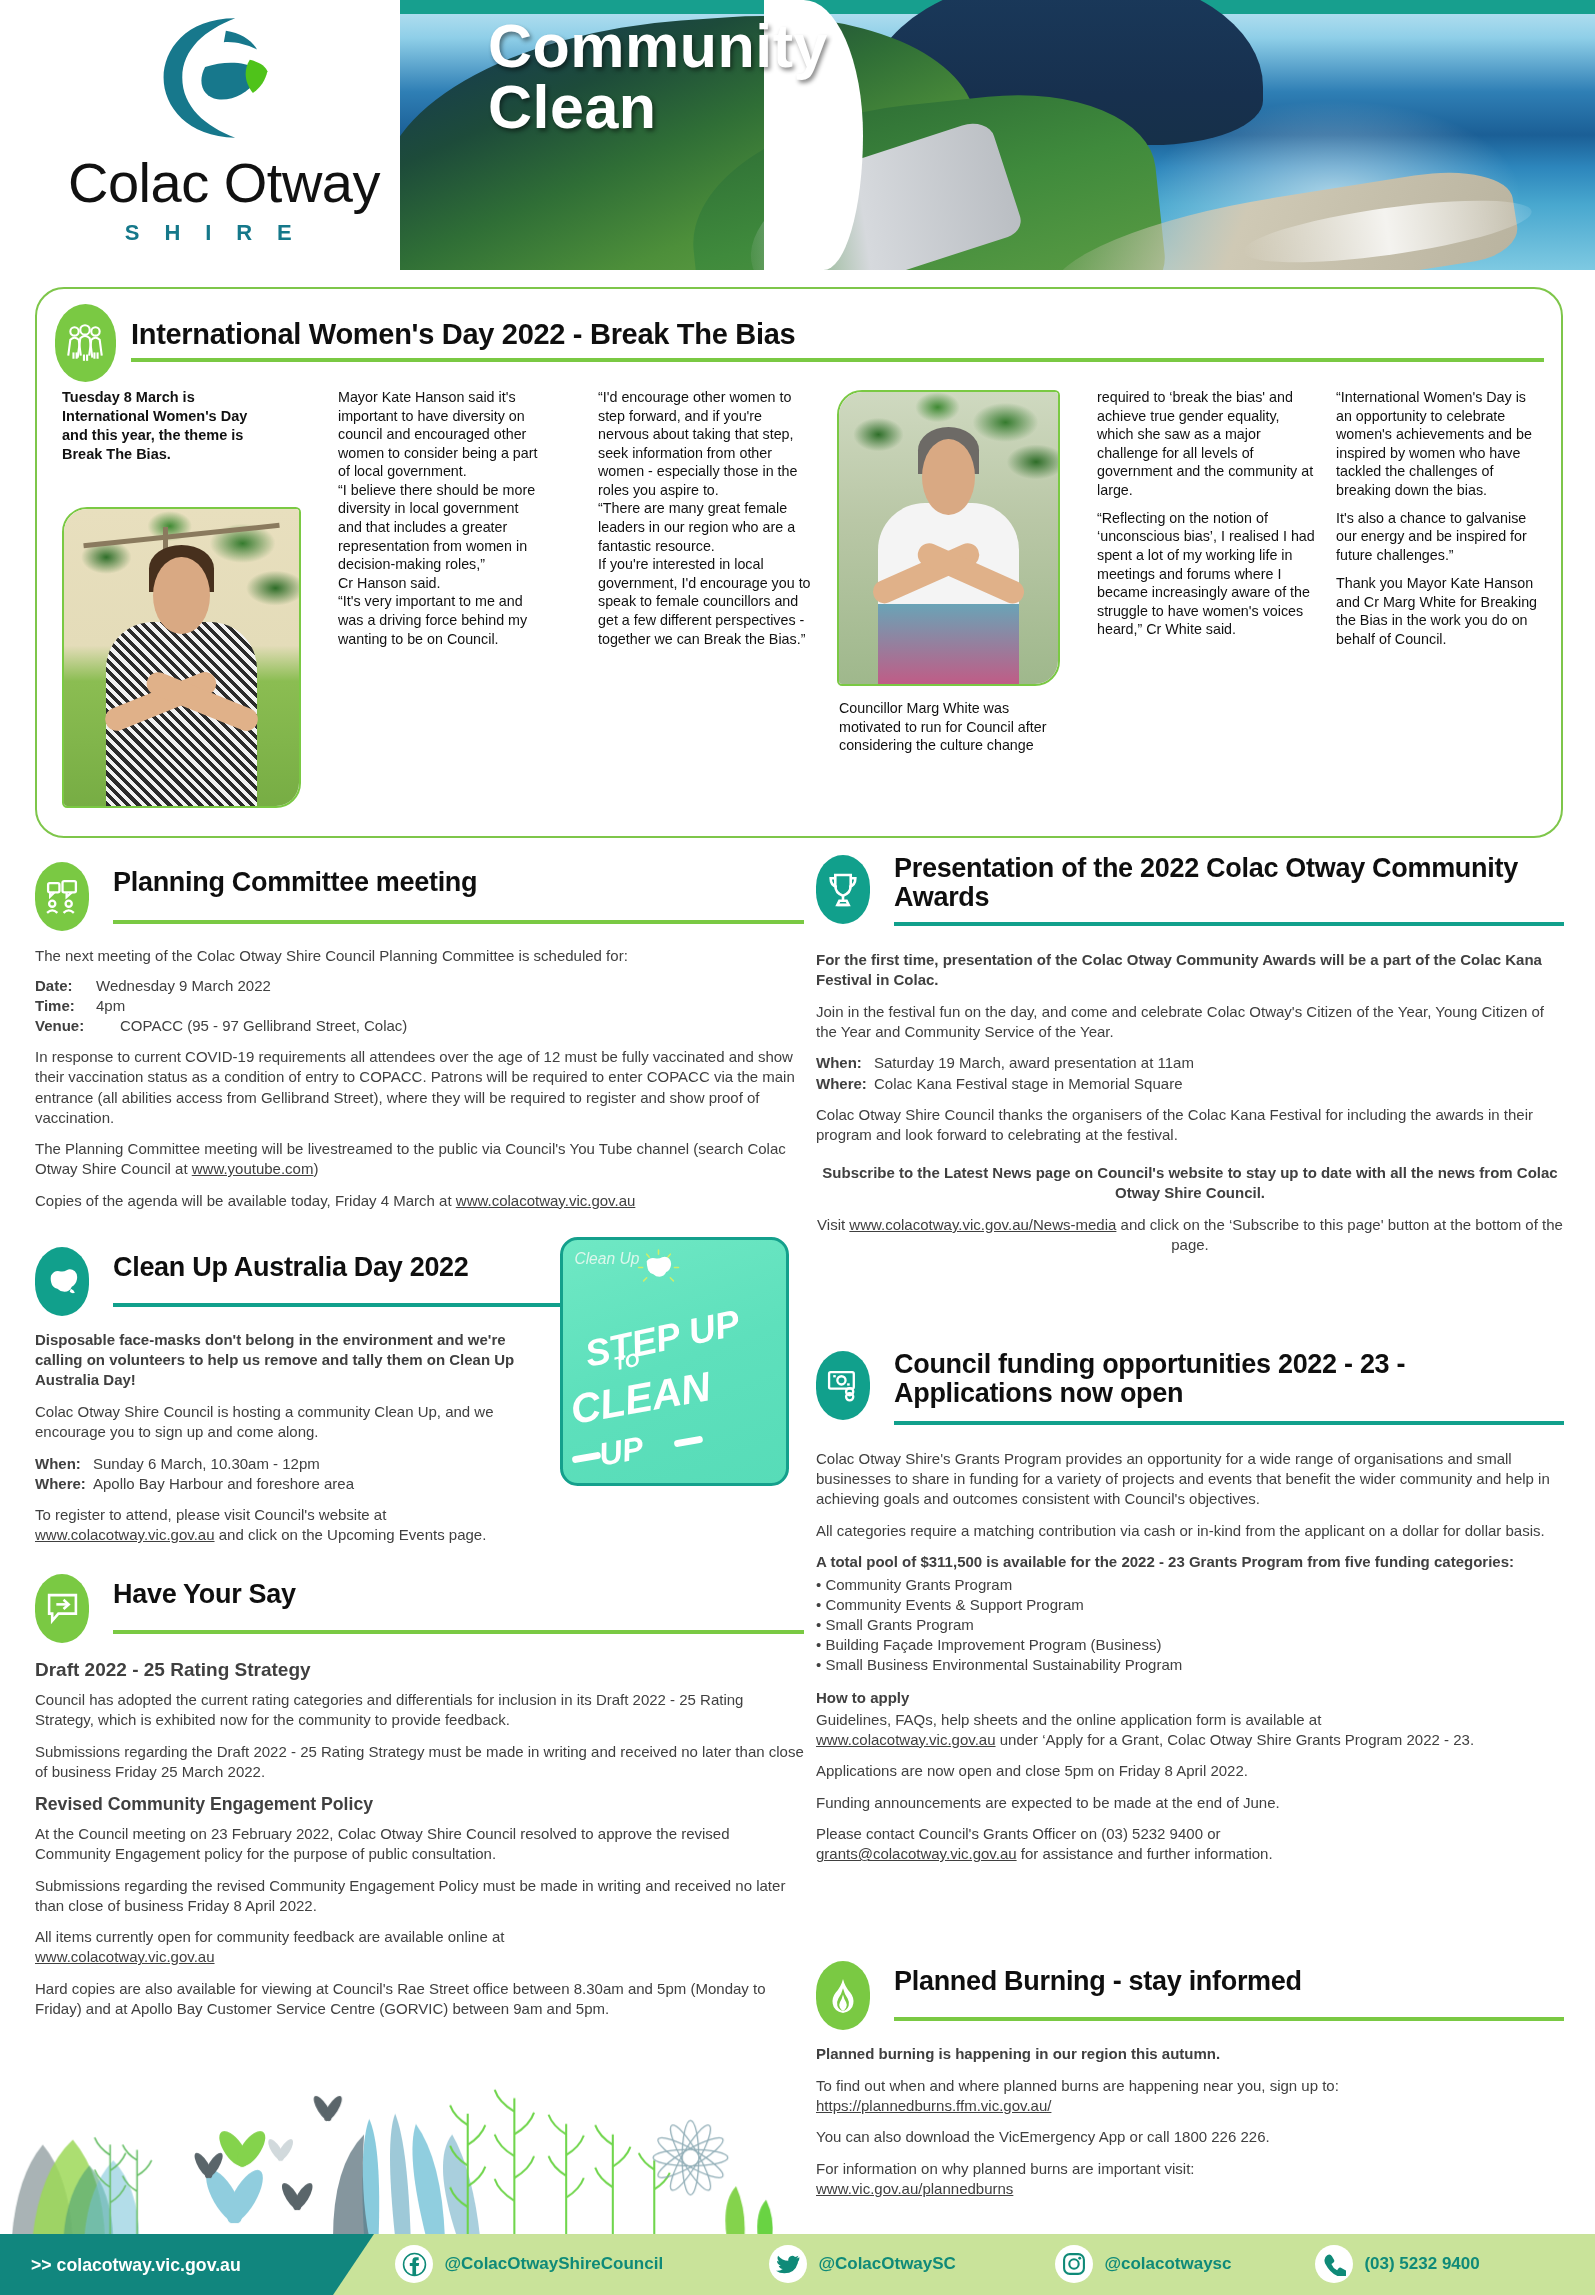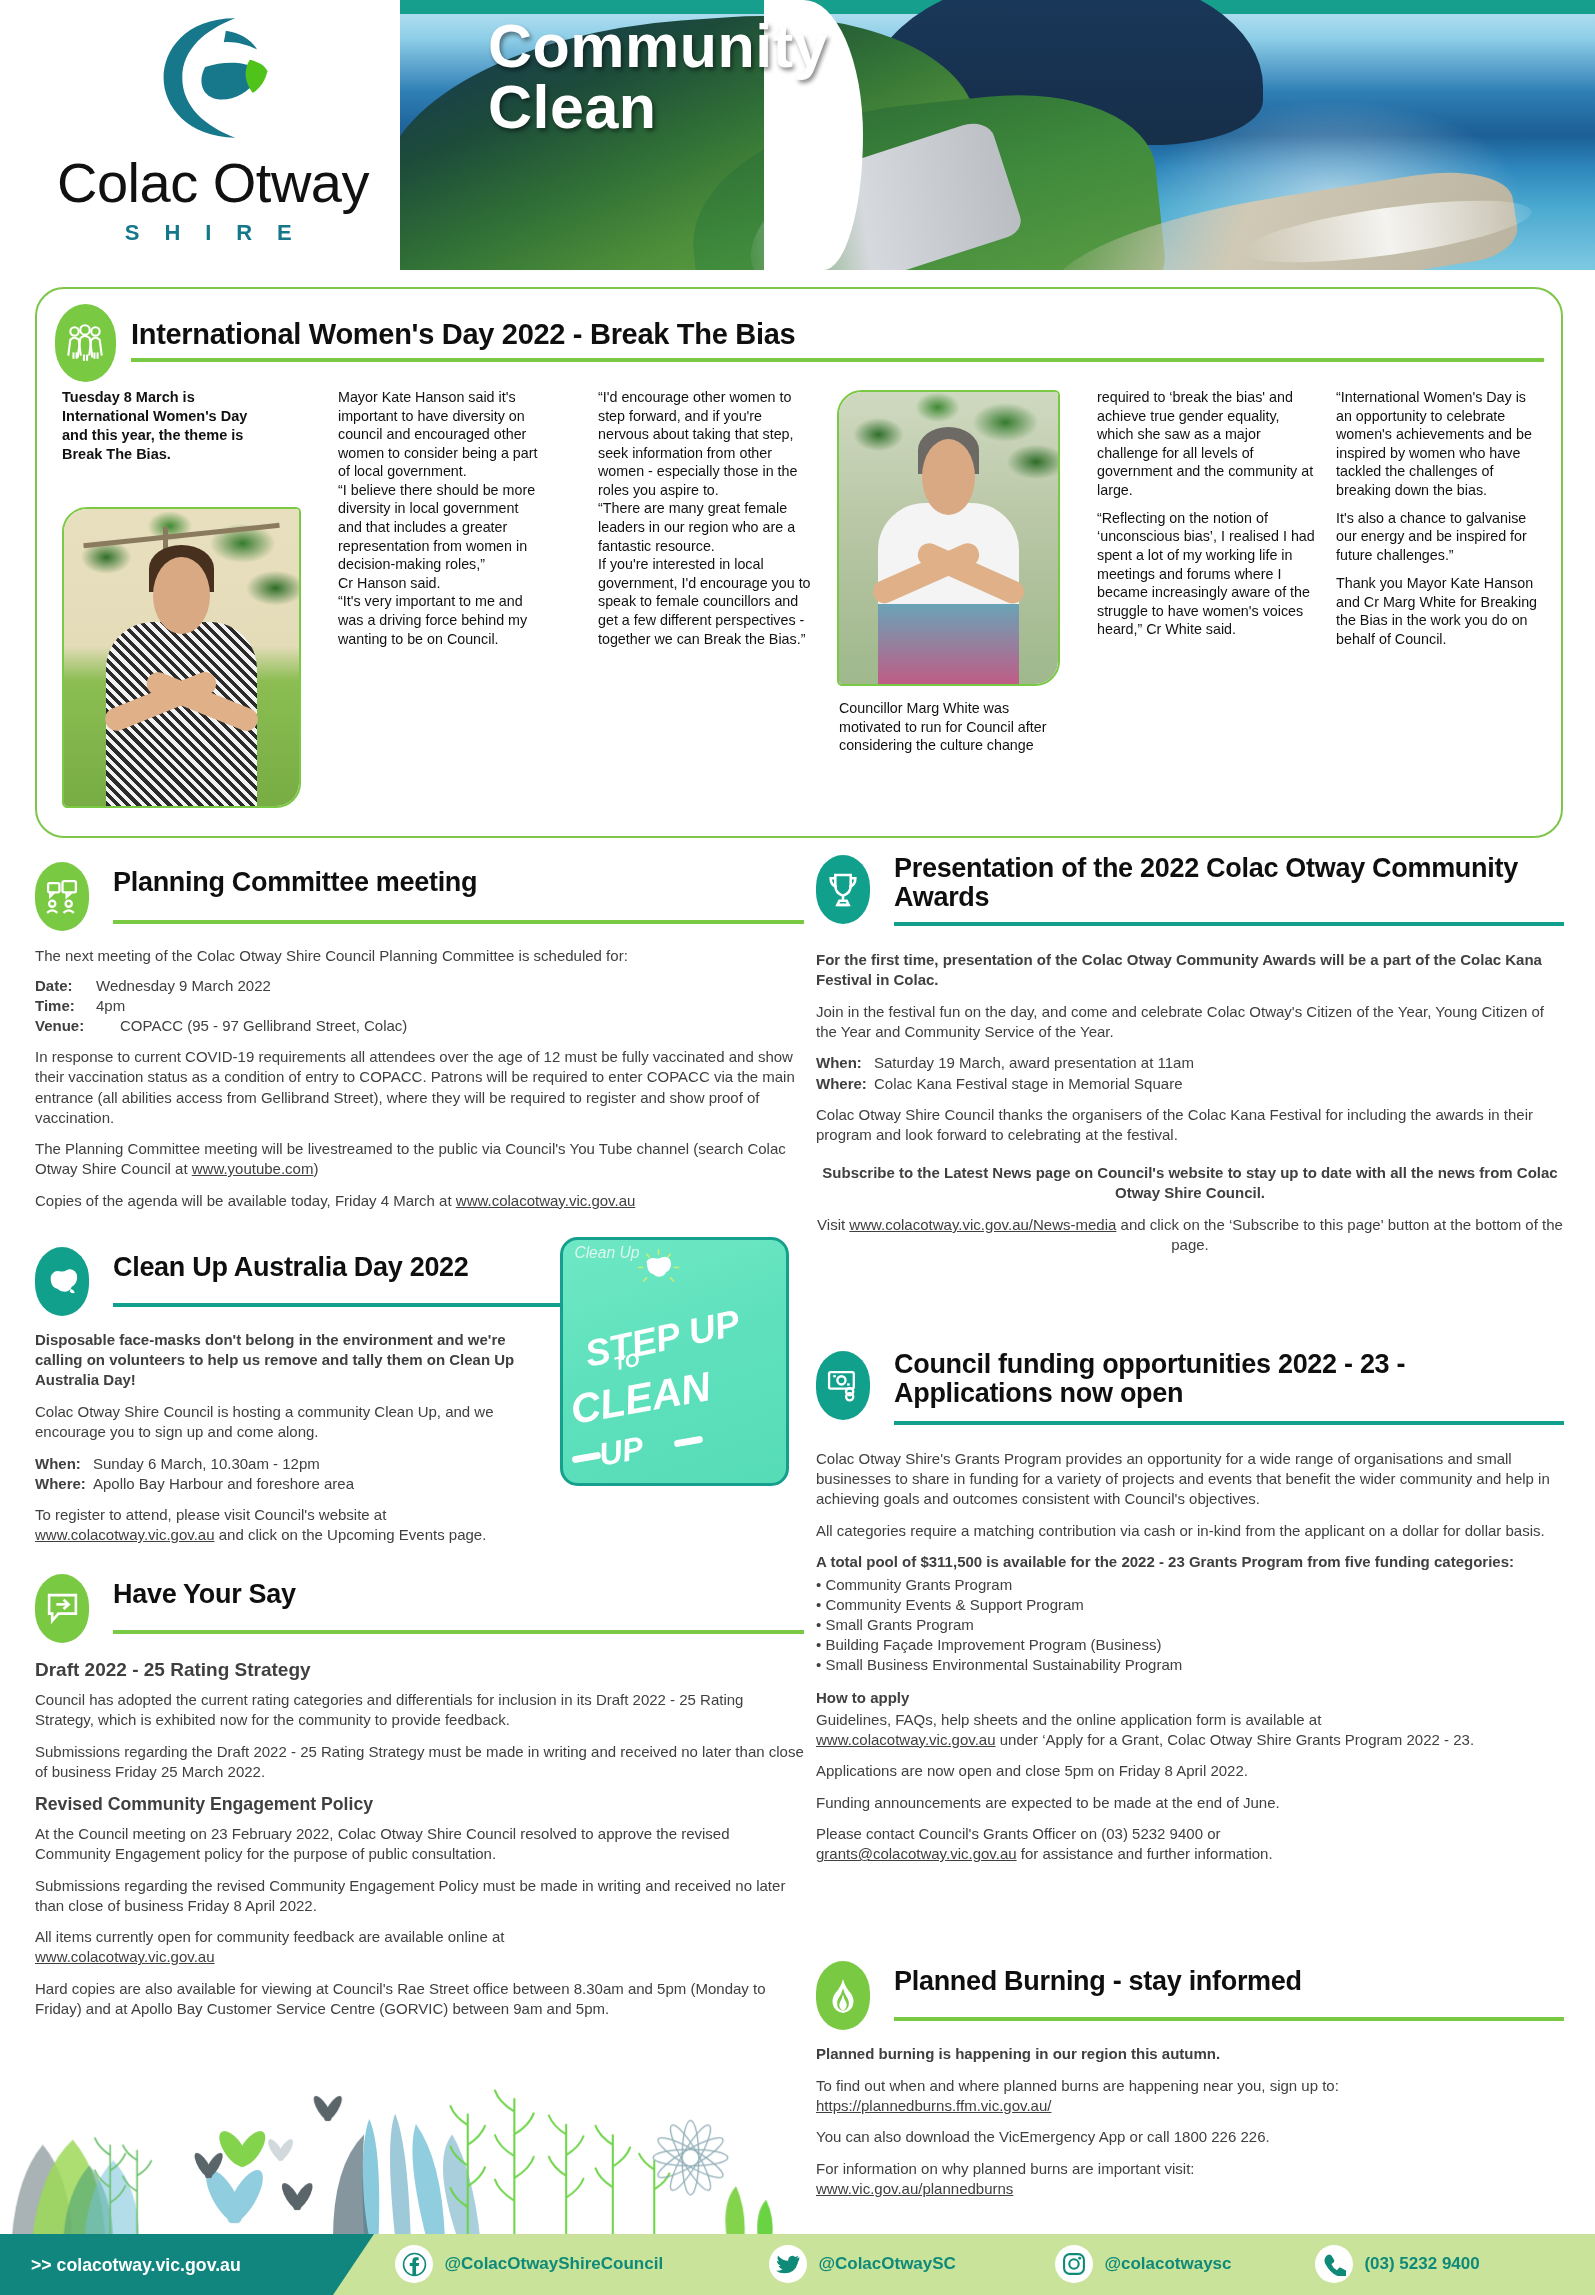--- a/index.html
+++ b/index.html
@@ -62,21 +62,21 @@
   }
   .hdr-title {
     position:absolute; left:488px; top:15.6px; width:572px;
     color:#fff; font-weight:bold; font-size:61px; line-height:1.0;
     letter-spacing:0.5px;
     text-shadow: 2.1px 2.6px 4.7px rgba(0,0,0,.45);
   }
   
   .logo-wrap { position:absolute; left:36px; top:10.4px; width:343px; height:244px; }
   .logo-mark { position:absolute; left:112px; top:0; width:135px; height:135px; }
-  .logo-text { position:absolute; left:21px; top:140px; width:312px; text-align:center;
+  .logo-text { position:absolute; left:32px; top:140px; width:312px; text-align:center;
     font-size:56px; font-weight:300; color:#111; letter-spacing:-0.5px; font-family:"Liberation Sans", sans-serif;}
   .logo-sub { position:absolute; left:21px; top:210px; width:312px; text-align:center;
     font-size:22px; font-weight:bold; color:#15788a; letter-spacing:9.4px; }
 
   
   .feature {
     position:absolute; left:35px; top:287px; width:1528px; height:551px;
     border:2.1px solid #7ec64a; border-radius:29px; background:#fff;
   }
   .sec-icon { position:absolute; border-radius:50%; display:flex; align-items:center; justify-content:center; }
@@ -143,21 +143,21 @@
   .kv .k { font-weight:bold; min-width:61px; }
   .bullets { margin:0; }
   .bullets div { margin:0; }
 
   
   .poster {
     position:absolute; border:3.1px solid #14a08c; border-radius:17.7px;
     background: linear-gradient(160deg,#6fe8c4 0%, #5ee0bc 50%, #57dcb8 100%);
     overflow:hidden;
   }
-  .poster .cu-word { position:absolute; left:11.4px; top:4px; color:#ddf7ec; font-size:15.6px; font-style:italic;text-align:center; }
+  .poster .cu-word { position:absolute; left:11.4px; top:10px; color:#ddf7ec; font-size:15.6px; font-style:italic;text-align:center; }
   .poster .cu-map { position:absolute; left:73px; top:9.4px; width:45px; height:38px; }
   .poster .big { position:absolute; color:#fff; font-weight:bold; font-style:italic; }
   .poster .l1 { left:21px; top:78px; font-size:37px; transform: rotate(-12deg); }
   .poster .l2 { left:51px; top:111px; font-size:18.7px; transform: rotate(-12deg); }
   .poster .l3 { left:7.3px; top:135px; font-size:41px; transform: rotate(-10deg); }
   .poster .l4 { left:36px; top:193px; font-size:32px; transform: rotate(-10deg); }
   .poster .dash1 { position:absolute; left:9.4px; top:214px; width:29px; height:7.3px; background:#fff; border-radius:3.6px; transform:rotate(-10deg);}
   .poster .dash2 { position:absolute; left:111px; top:198px; width:29px; height:7.3px; background:#fff; border-radius:3.6px; transform:rotate(-10deg);}
 
   

